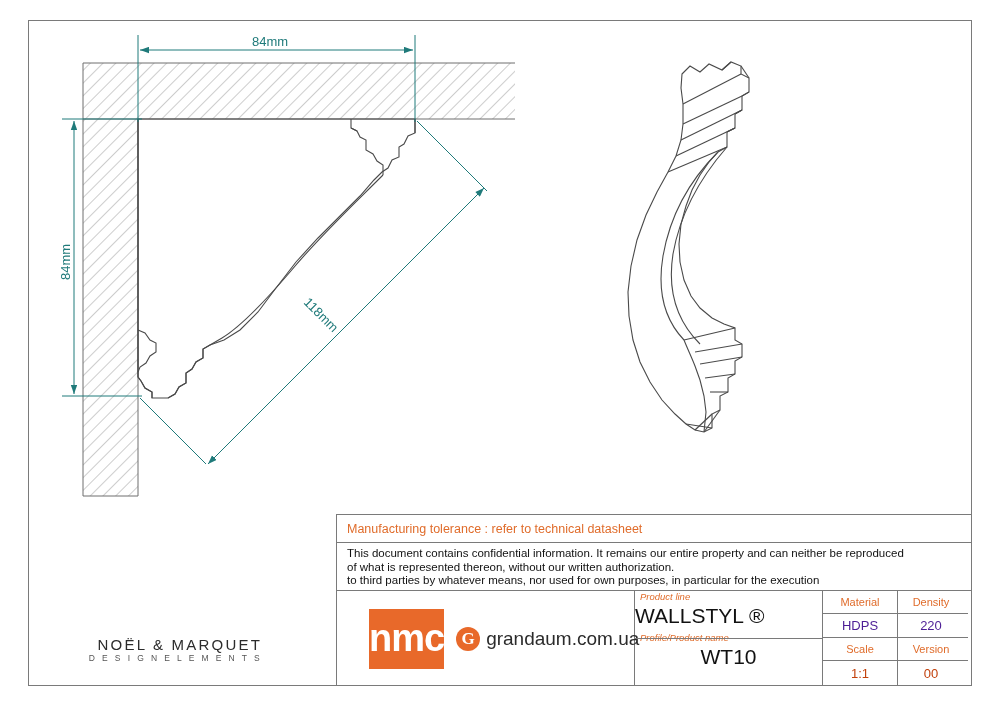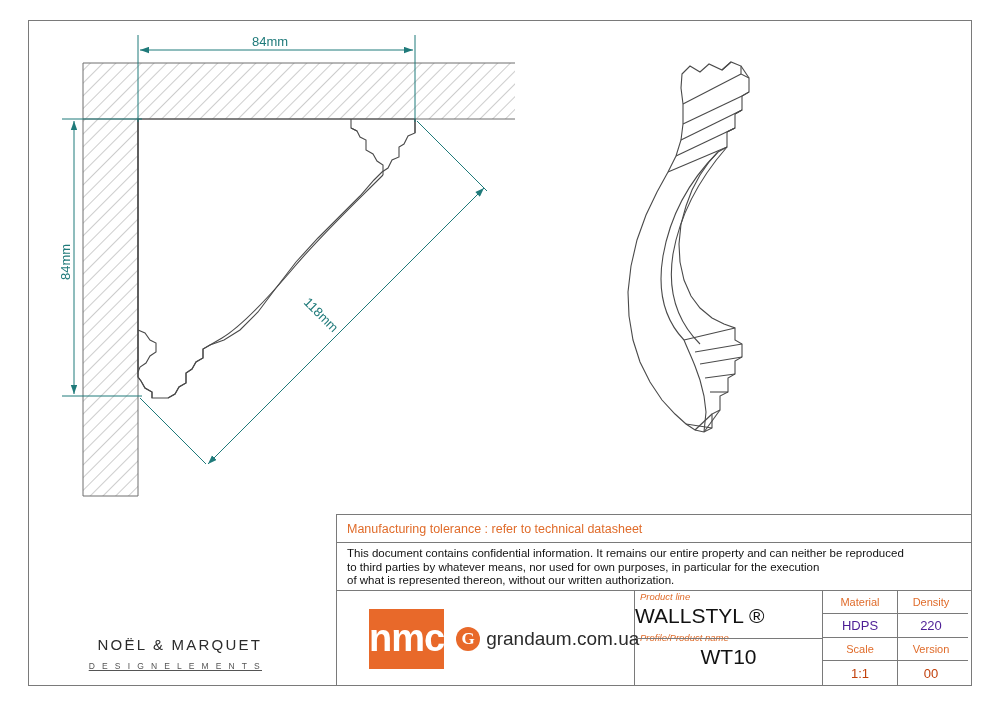--- a/index.html
+++ b/index.html
@@ -27,21 +27,21 @@
   .pname{text-align:center;font-size:21px;color:#111;margin-top:2px;}
   .sep{position:absolute;left:298px;top:47px;width:188px;height:1px;background:#7a7a7a;}
   .mat-cell{position:absolute;left:486px;top:0;width:75px;height:95px;border-right:1px solid #7a7a7a;box-sizing:border-box;text-align:center;}
   .den-cell{position:absolute;left:557px;top:0;width:74px;height:95px;box-sizing:border-box;}
   .cell-head{height:23px;border-bottom:1px solid #7a7a7a;box-sizing:border-box;display:flex;align-items:center;justify-content:center;}
   .cell-head span{color:#e06c2b;font-size:11px;}
   .cell-val{height:24px;border-bottom:1px solid #7a7a7a;box-sizing:border-box;display:flex;align-items:center;justify-content:center;font-size:13px;color:#4c1d95;}
   .cell-val2{height:24px;display:flex;align-items:center;justify-content:center;font-size:13px;color:#c2410c;}
   .noel{position:absolute;left:62px;top:636px;text-align:right;width:200px;}
   .noel .n1{font-size:15px;letter-spacing:2.2px;color:#2b2b2b;}
-  .noel .n2{font-size:8.5px;letter-spacing:2.4px;color:#555;margin-top:8px;text-decoration:underline;}
+  .noel .n2{font-size:8.5px;letter-spacing:2.4px;color:#555;margin-top:0;}
 </style>
 </head>
 <body>
 
 <div class="sheet">
 
   <div class="frame"></div>
 
   <svg width="1000" height="707" style="position:absolute;left:0;top:0;">
     <defs>
@@ -144,22 +144,22 @@
   </svg>
 
   <div class="tb">
 
     <div class="tb-row1">
       <span>Manufacturing tolerance : refer to technical datasheet</span>
     </div>
 
     <div class="tb-row2">
       <p>This document contains confidential information. It remains our entire property and can neither be reproduced</p>
+      <p>of what is represented thereon, without our written authorization.</p>
       <p>to third parties by whatever means, nor used for own purposes, in particular for the execution</p>
-      <p>of what is represented thereon, without our written authorization.</p>
     </div>
 
     <div class="tb-row3">
 
       <div class="logo-cell">
         <div class="nmc-box">
           <span>nmc</span>
         </div>
         <div class="grand">
           <div class="g-circle">G</div>

